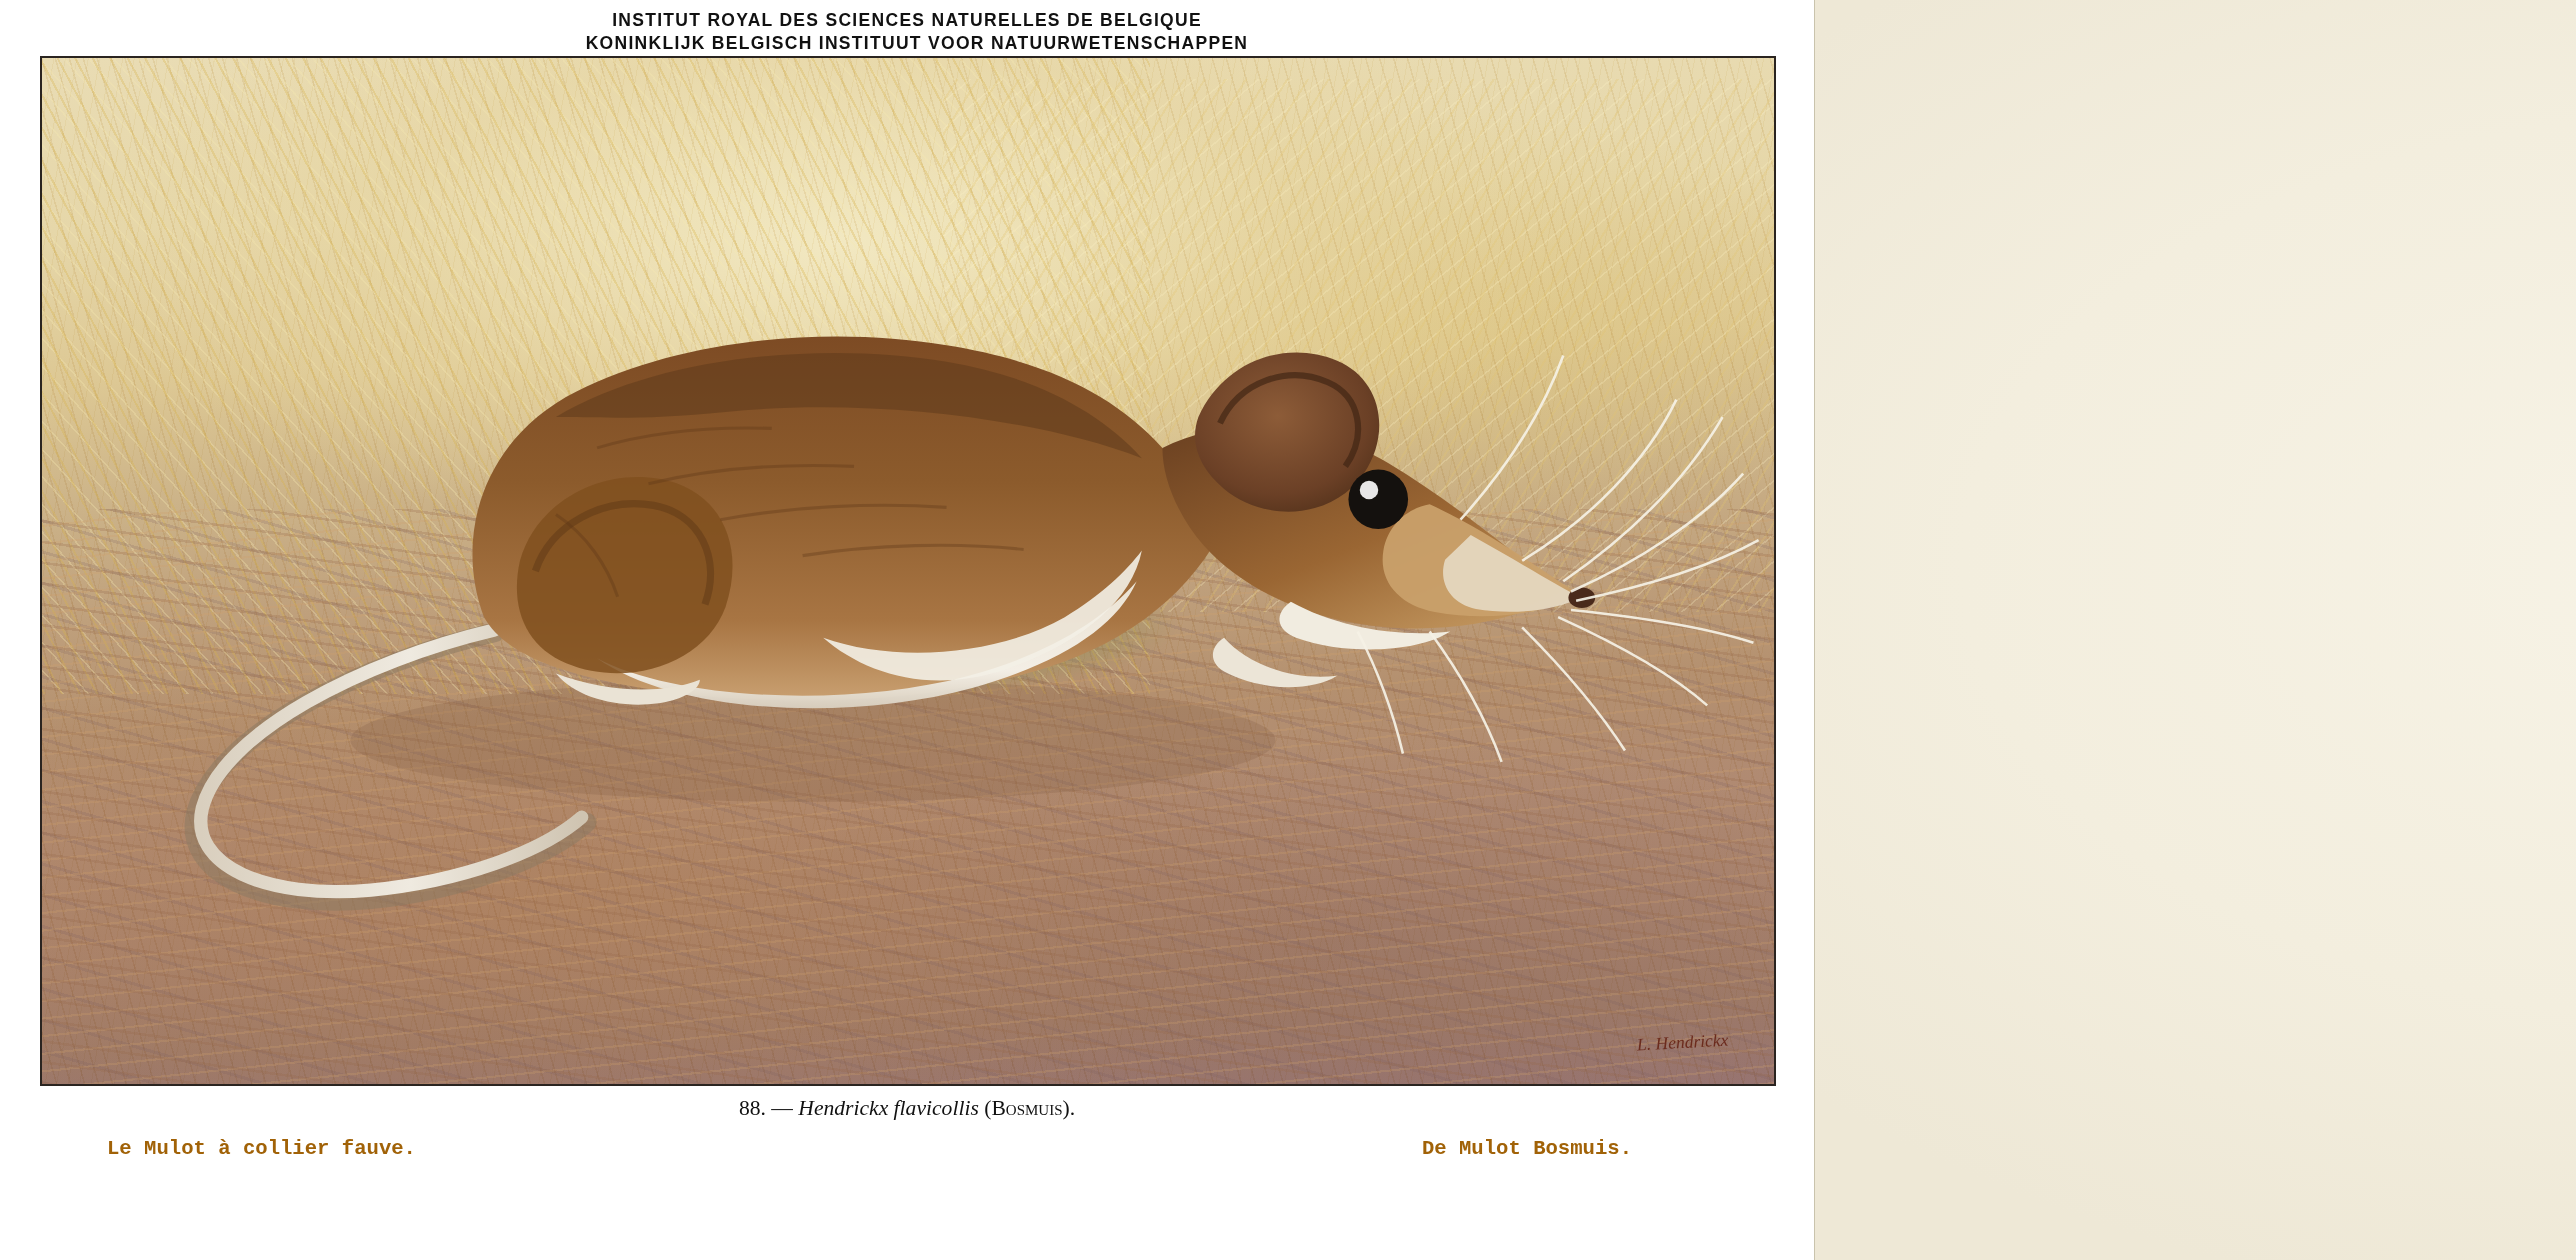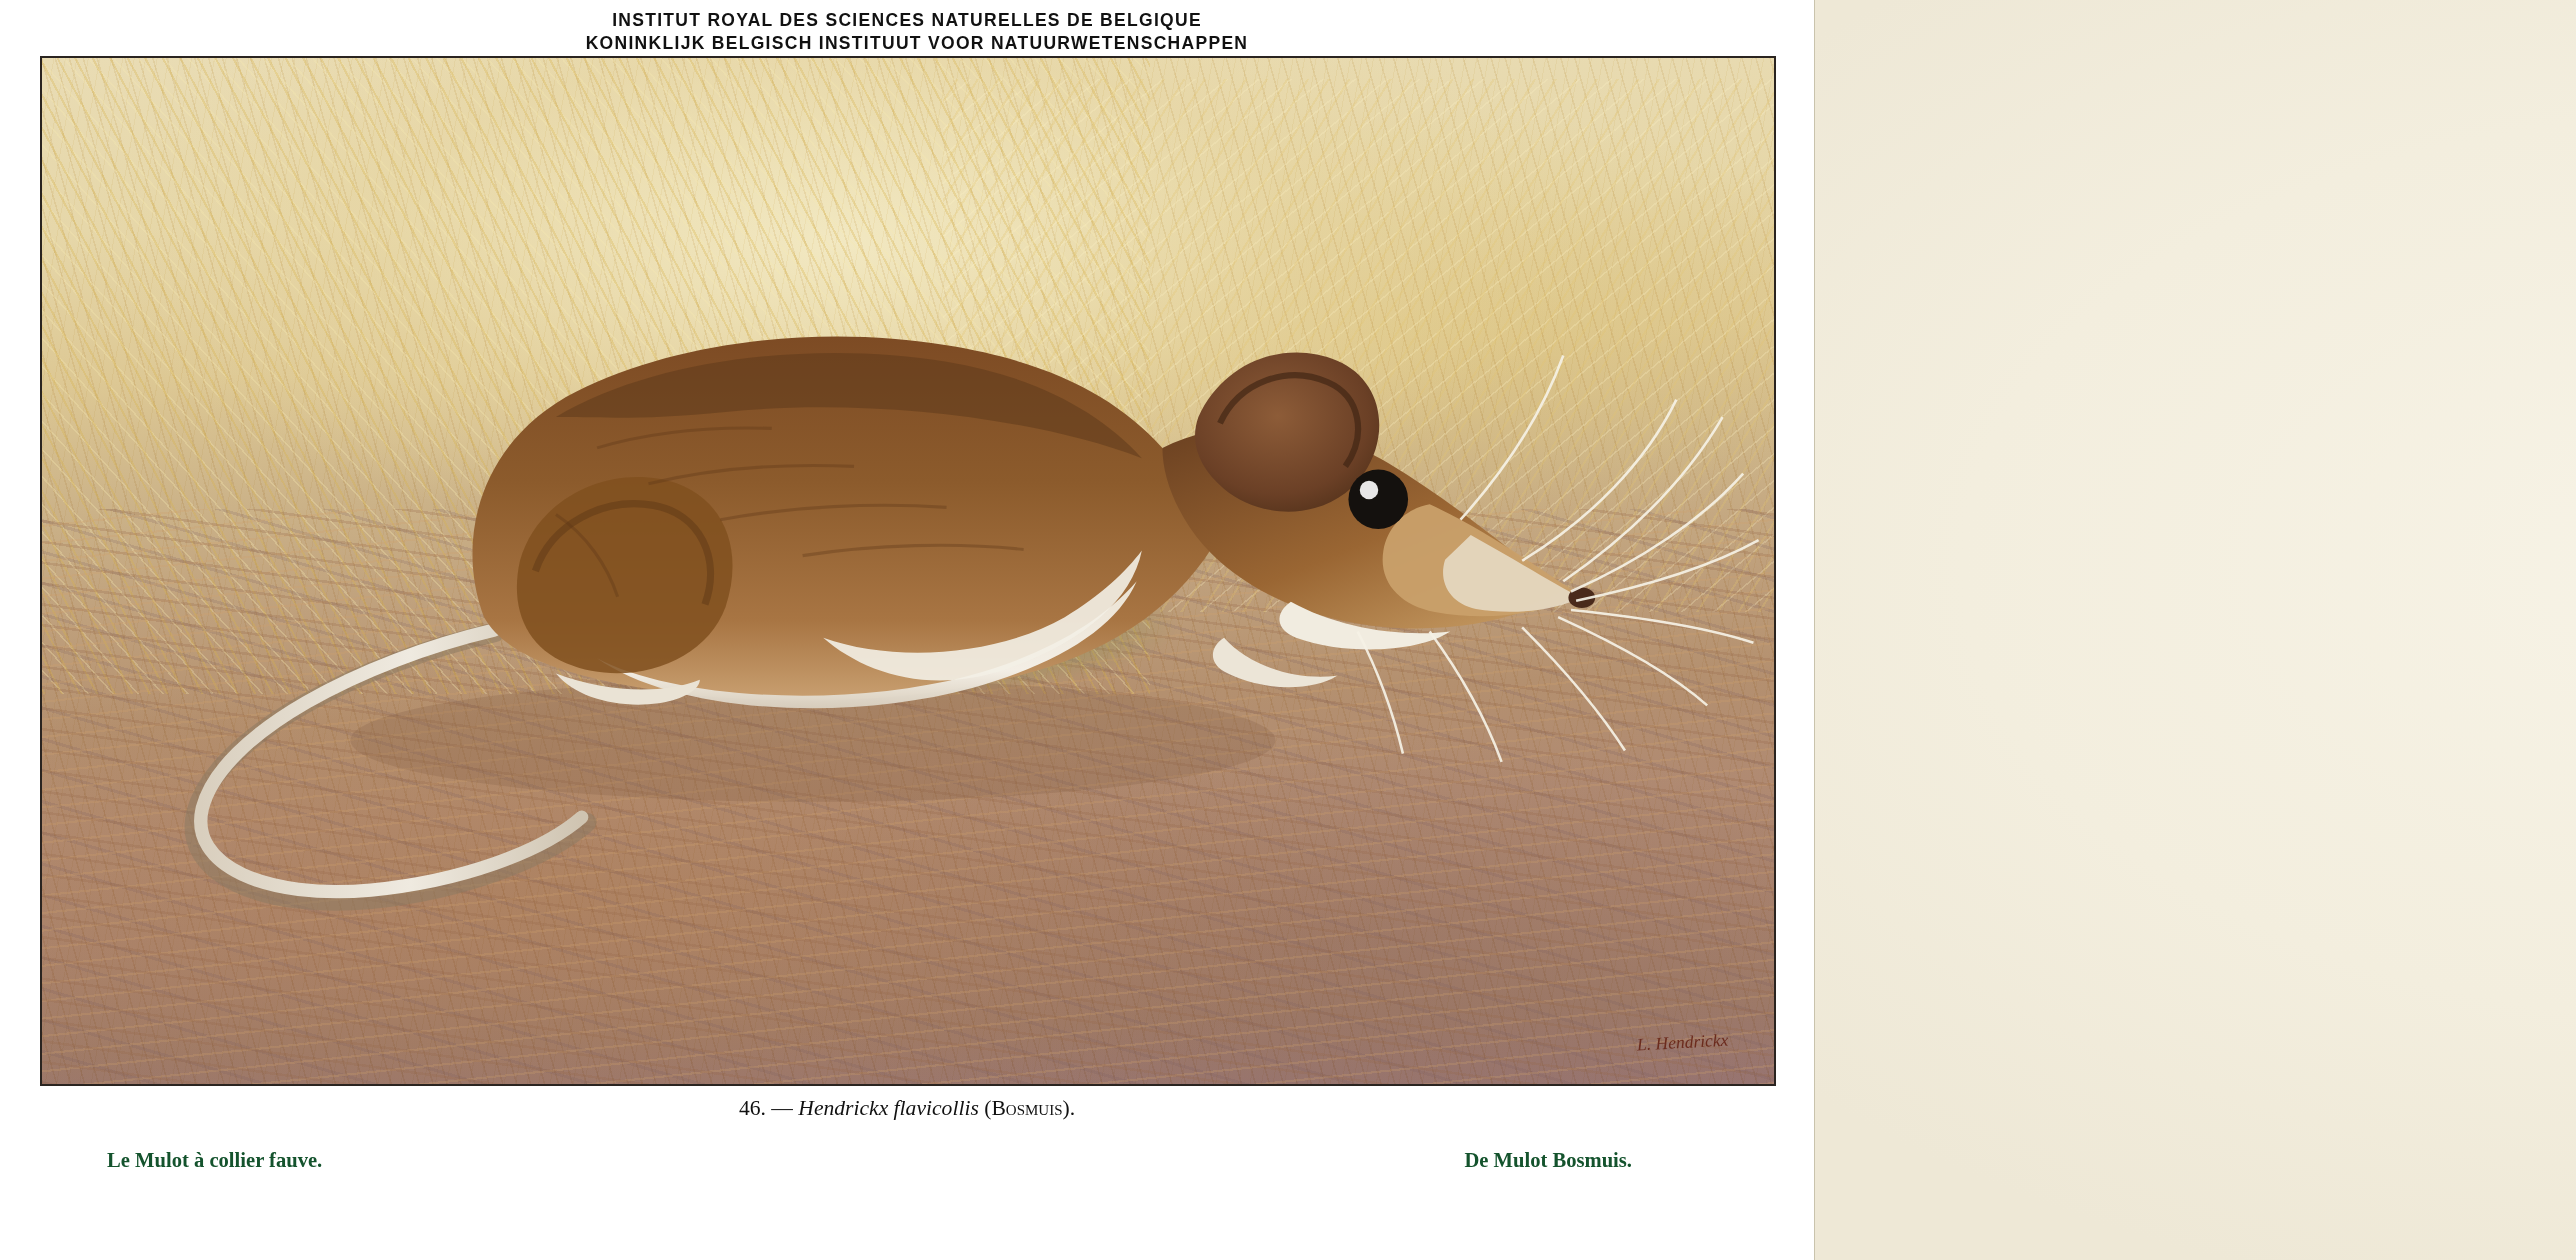--- a/index.html
+++ b/index.html
@@ -173,25 +173,24 @@
     font-variant: small-caps;
   }
 
   .plate-subcaptions {
     position: absolute;
     top: 1137px;
     left: 40px;
     width: 1736px;
     display: flex;
     justify-content: space-between;
-    font-family: Liberation Serif, serif;
+    font-family: Liberation Mono, monospace;
     font-weight: 700;
     font-size: 20.6px;
-    color: #14532d;
-    margin-top: 12px;
+    color: #a16207;
   }
   .plate-subcaptions .fr { padding-left: 67px; }
   .plate-subcaptions .nl { padding-right: 144px; }
 
   
   .card-back {
     position: relative;
     width: 1849px;
     height: 1260px;
     background: #f5f1e2;
@@ -343,21 +342,21 @@
           <path d="M1320 900 C 1460 874, 1620 866, 1760 876"></path>
           <path d="M1480 970 C 1620 948, 1780 944, 1910 958"></path>
           <path d="M1000 890 C 1060 930, 1100 990, 1120 1050"></path>
         </g>
       </svg>
 
       <div class="signature">L. Hendrickx</div>
     </div>
 
     <div class="plate-caption">
-      <span>46. —</span>
+      <span>88. —</span>
       <span class="sci">Hendrickx flavicollis</span>
       <span class="smallcaps">(Bosmuis).</span>
     </div>
 
     <div class="plate-subcaptions">
       <div class="fr">Le Mulot à collier fauve.</div>
       <div class="nl">De Mulot Bosmuis.</div>
     </div>
   </div>
 

